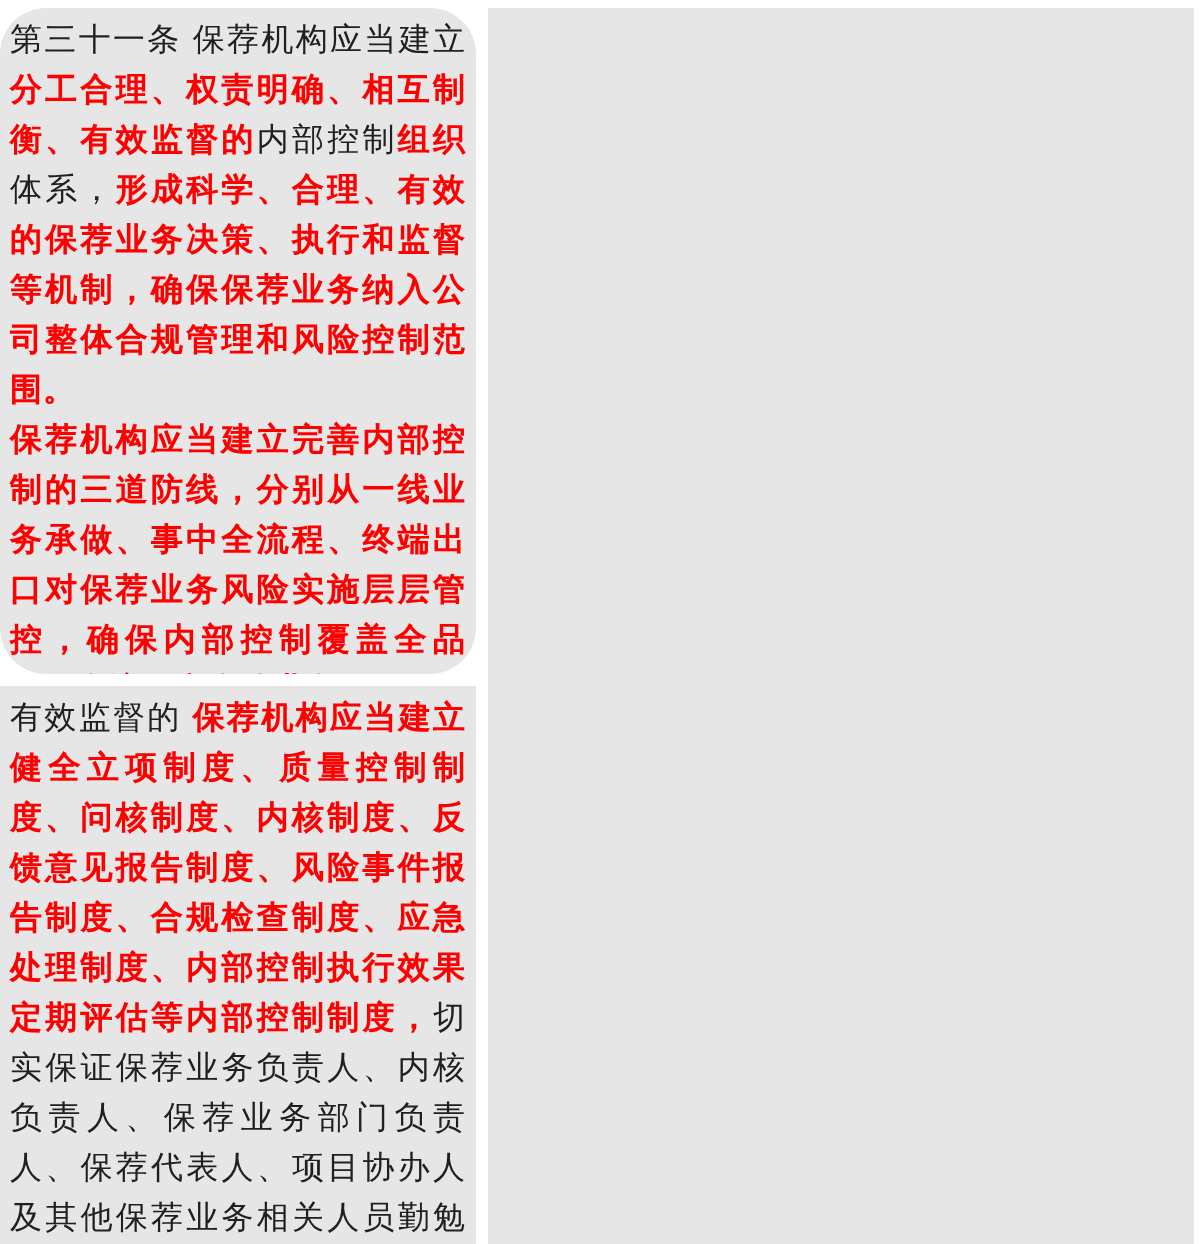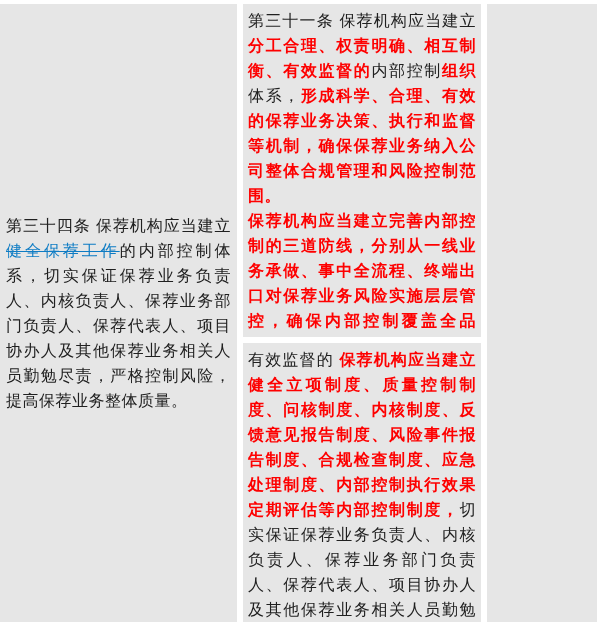--- a/index.html
+++ b/index.html
@@ -30,21 +30,21 @@
     padding: 4px 6px 4px 6px;
   }
   .col-mid {
     width: 238px; flex: none;
     display: flex;
     flex-direction: column;
     gap: 6px;
     background: transparent;
   }
   .col-mid .cell { padding: 4px 5px 4px 5px; }
-  .cell-article31 { height: 333px; flex: none; }
+  .cell-article31 { height: 333px; flex: none; border-radius: 23px; }
   .cell-article32 { flex: 1; }
   .col-right { flex: 1; }
   .para {
     font-size: 16px;
     line-height: 25px;
     color: var(--text-color, #202020);
     text-align: justify;
     text-justify: inter-character;
     letter-spacing: 0.5px;
   }
@@ -56,23 +56,20 @@
   .run.deleted {
     color: var(--deleted-color, #0e7cc4);
     text-decoration: line-through;
   }
 </style>
 </head>
 <body>
 
 <div class="page">
 
-  <div class="cell col-left">
-    <div class="para"><span class="run normal">第三十四条 保荐机构应当建立</span><span class="run deleted">健全保荐工作</span><span class="run normal">的内部控制体系，切实保证保荐业务负责人、内核负责人、保荐业务部门负责人、保荐代表人、项目协办人及其他保荐业务相关人员勤勉尽责，严格控制风险，提高保荐业务整体质量。</span></div>
-  </div>
 
   <div class="col-mid">
     <div class="cell cell-article31">
       <div class="para"><span class="run normal">第三十一条 保荐机构应当建立</span><span class="run added">分工合理、权责明确、相互制衡、有效监督的</span><span class="run normal">内部控制</span><span class="run added">组织</span><span class="run normal">体系，</span><span class="run added">形成科学、合理、有效的保荐业务决策、执行和监督等机制，确保保荐业务纳入公司整体合规管理和风险控制范围。</span></div>
       <div class="para"><span class="run added">保荐机构应当建立完善内部控制的三道防线，分别从一线业务承做、事中全流程、终端出口对保荐业务风险实施层层管控，确保内部控制覆盖全品种、全流程和全体业务人员。</span></div>
     </div>
 
     <div class="cell cell-article32">
       <div class="para"><span class="run normal">有效监督的 </span><span class="run added">保荐机构应当建立健全立项制度、质量控制制度、问核制度、内核制度、反馈意见报告制度、风险事件报告制度、合规检查制度、应急处理制度、内部控制执行效果定期评估等内部控制制度，</span><span class="run normal">切实保证保荐业务负责人、内核负责人、保荐业务部门负责人、保荐代表人、项目协办人及其他保荐业务相关人员勤勉尽责，严格控制风险，提高保荐业务整体质量。</span></div>
     </div>

